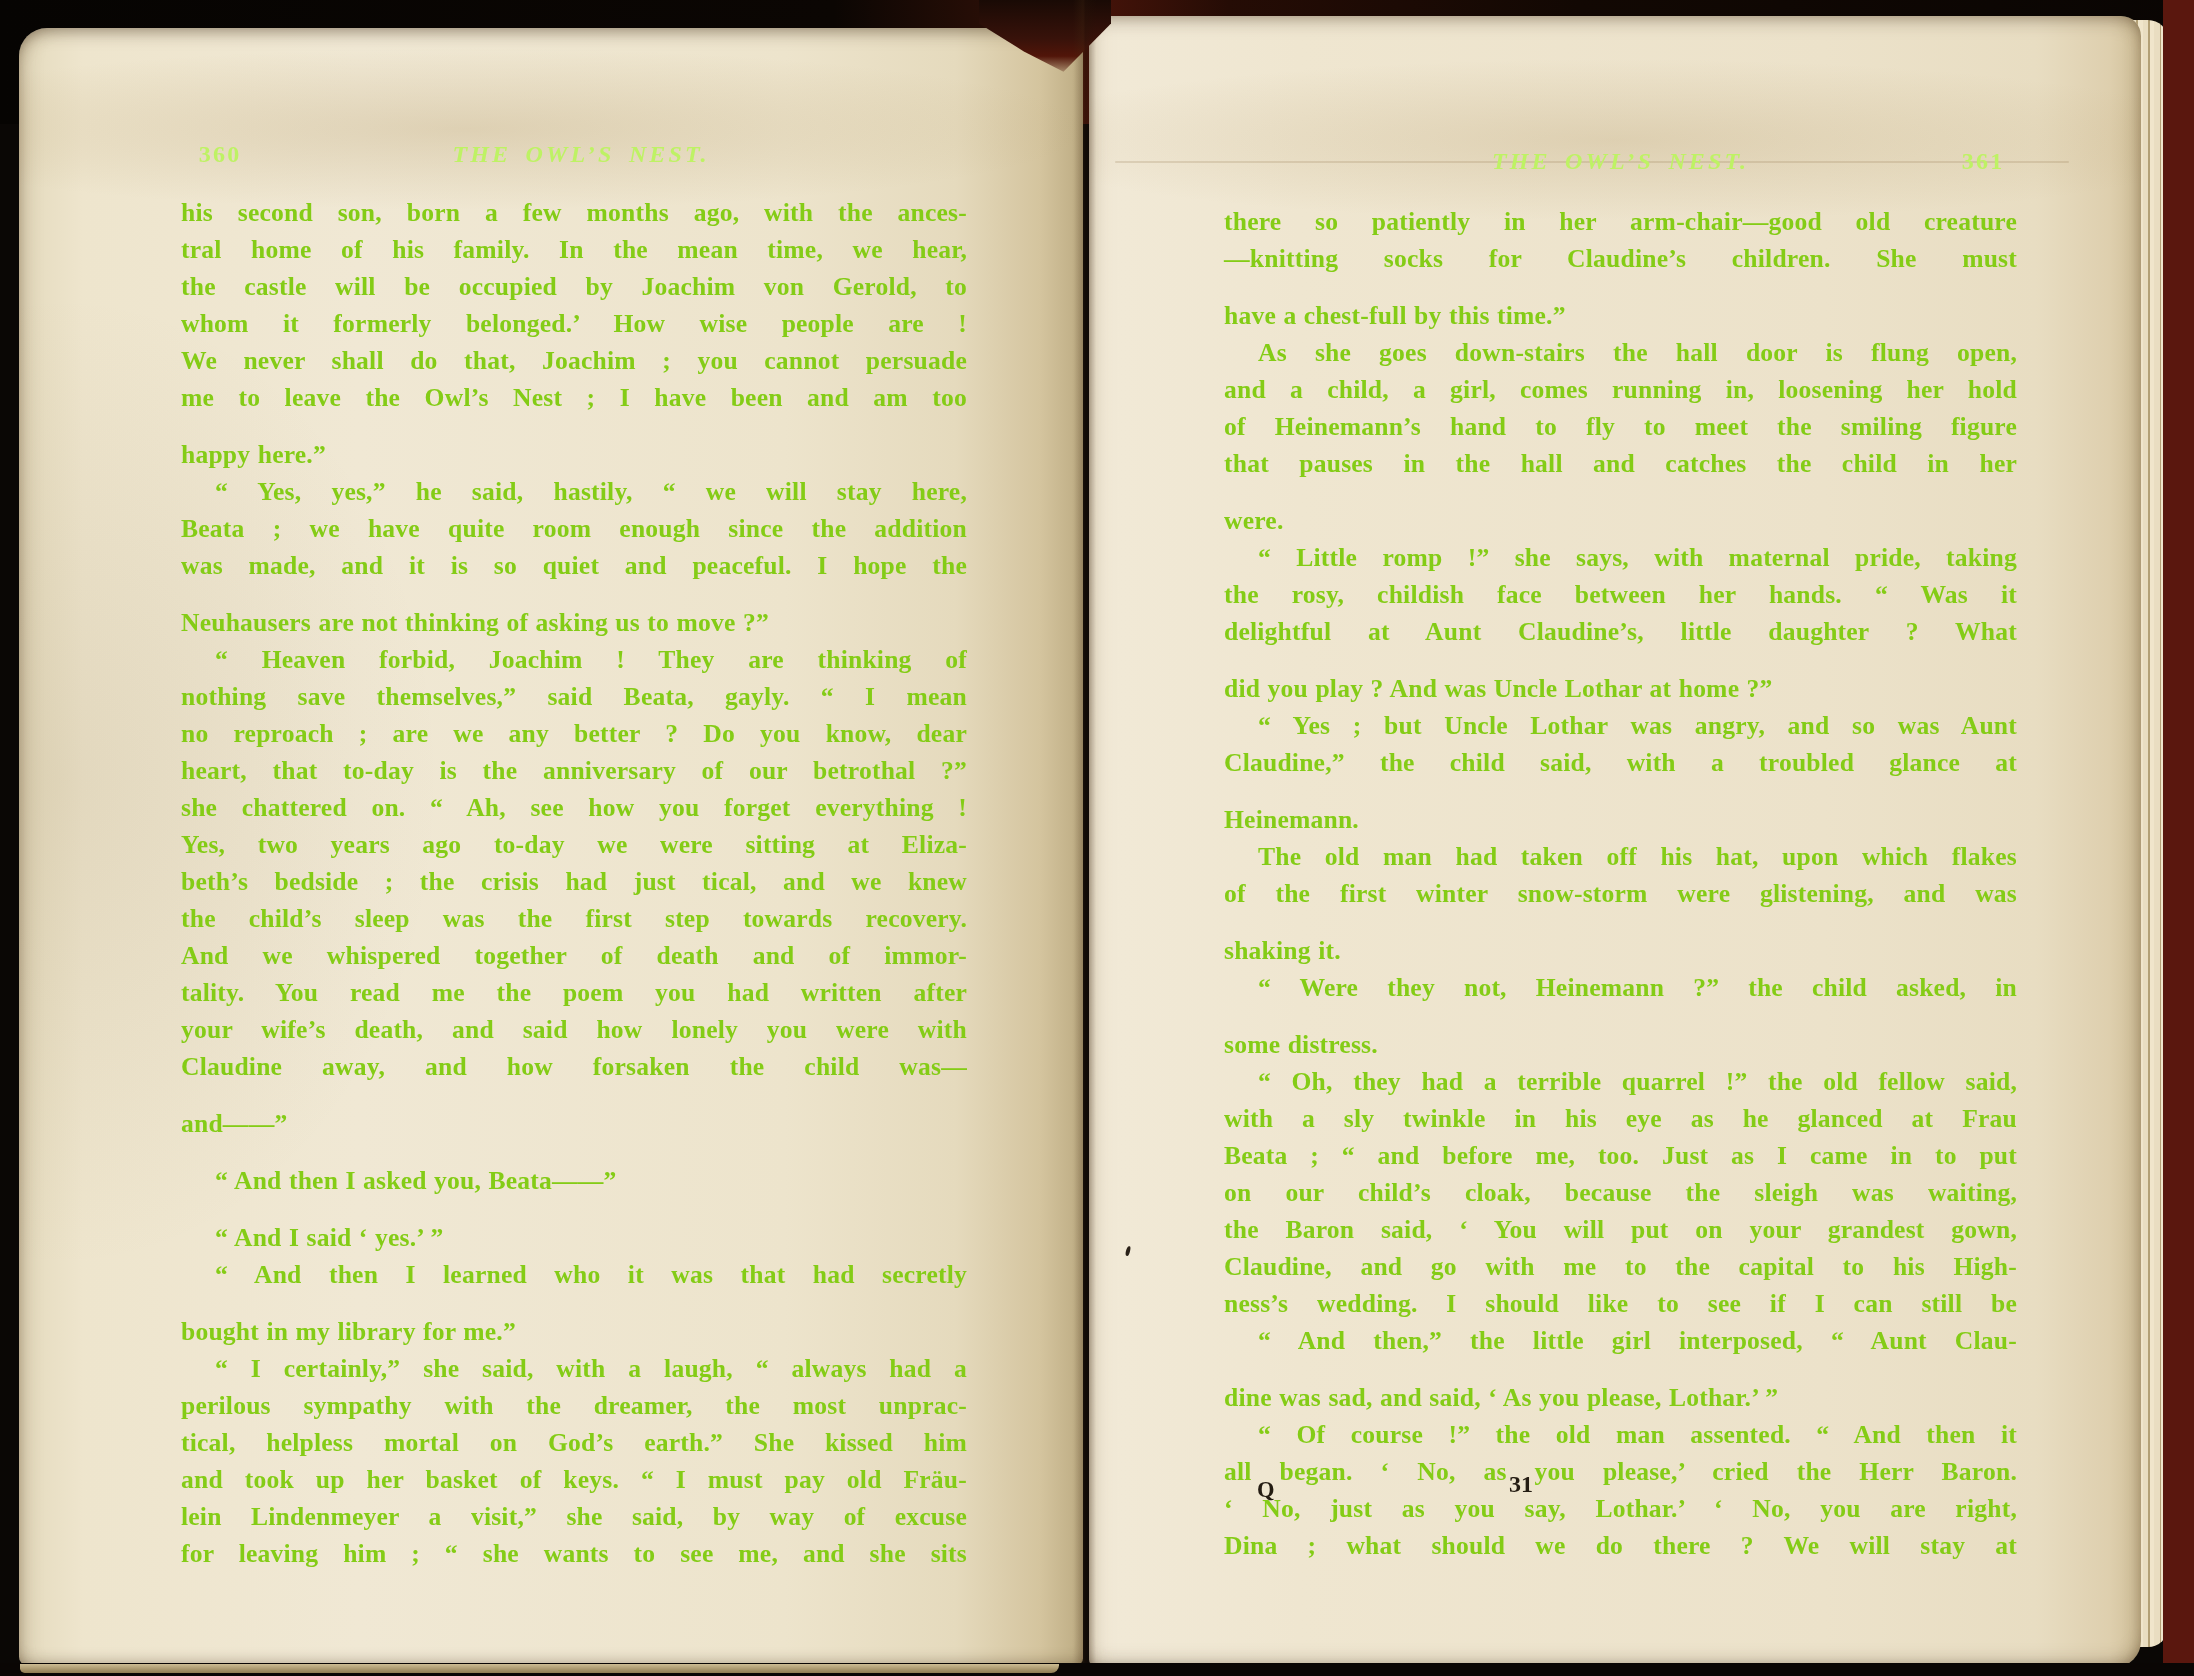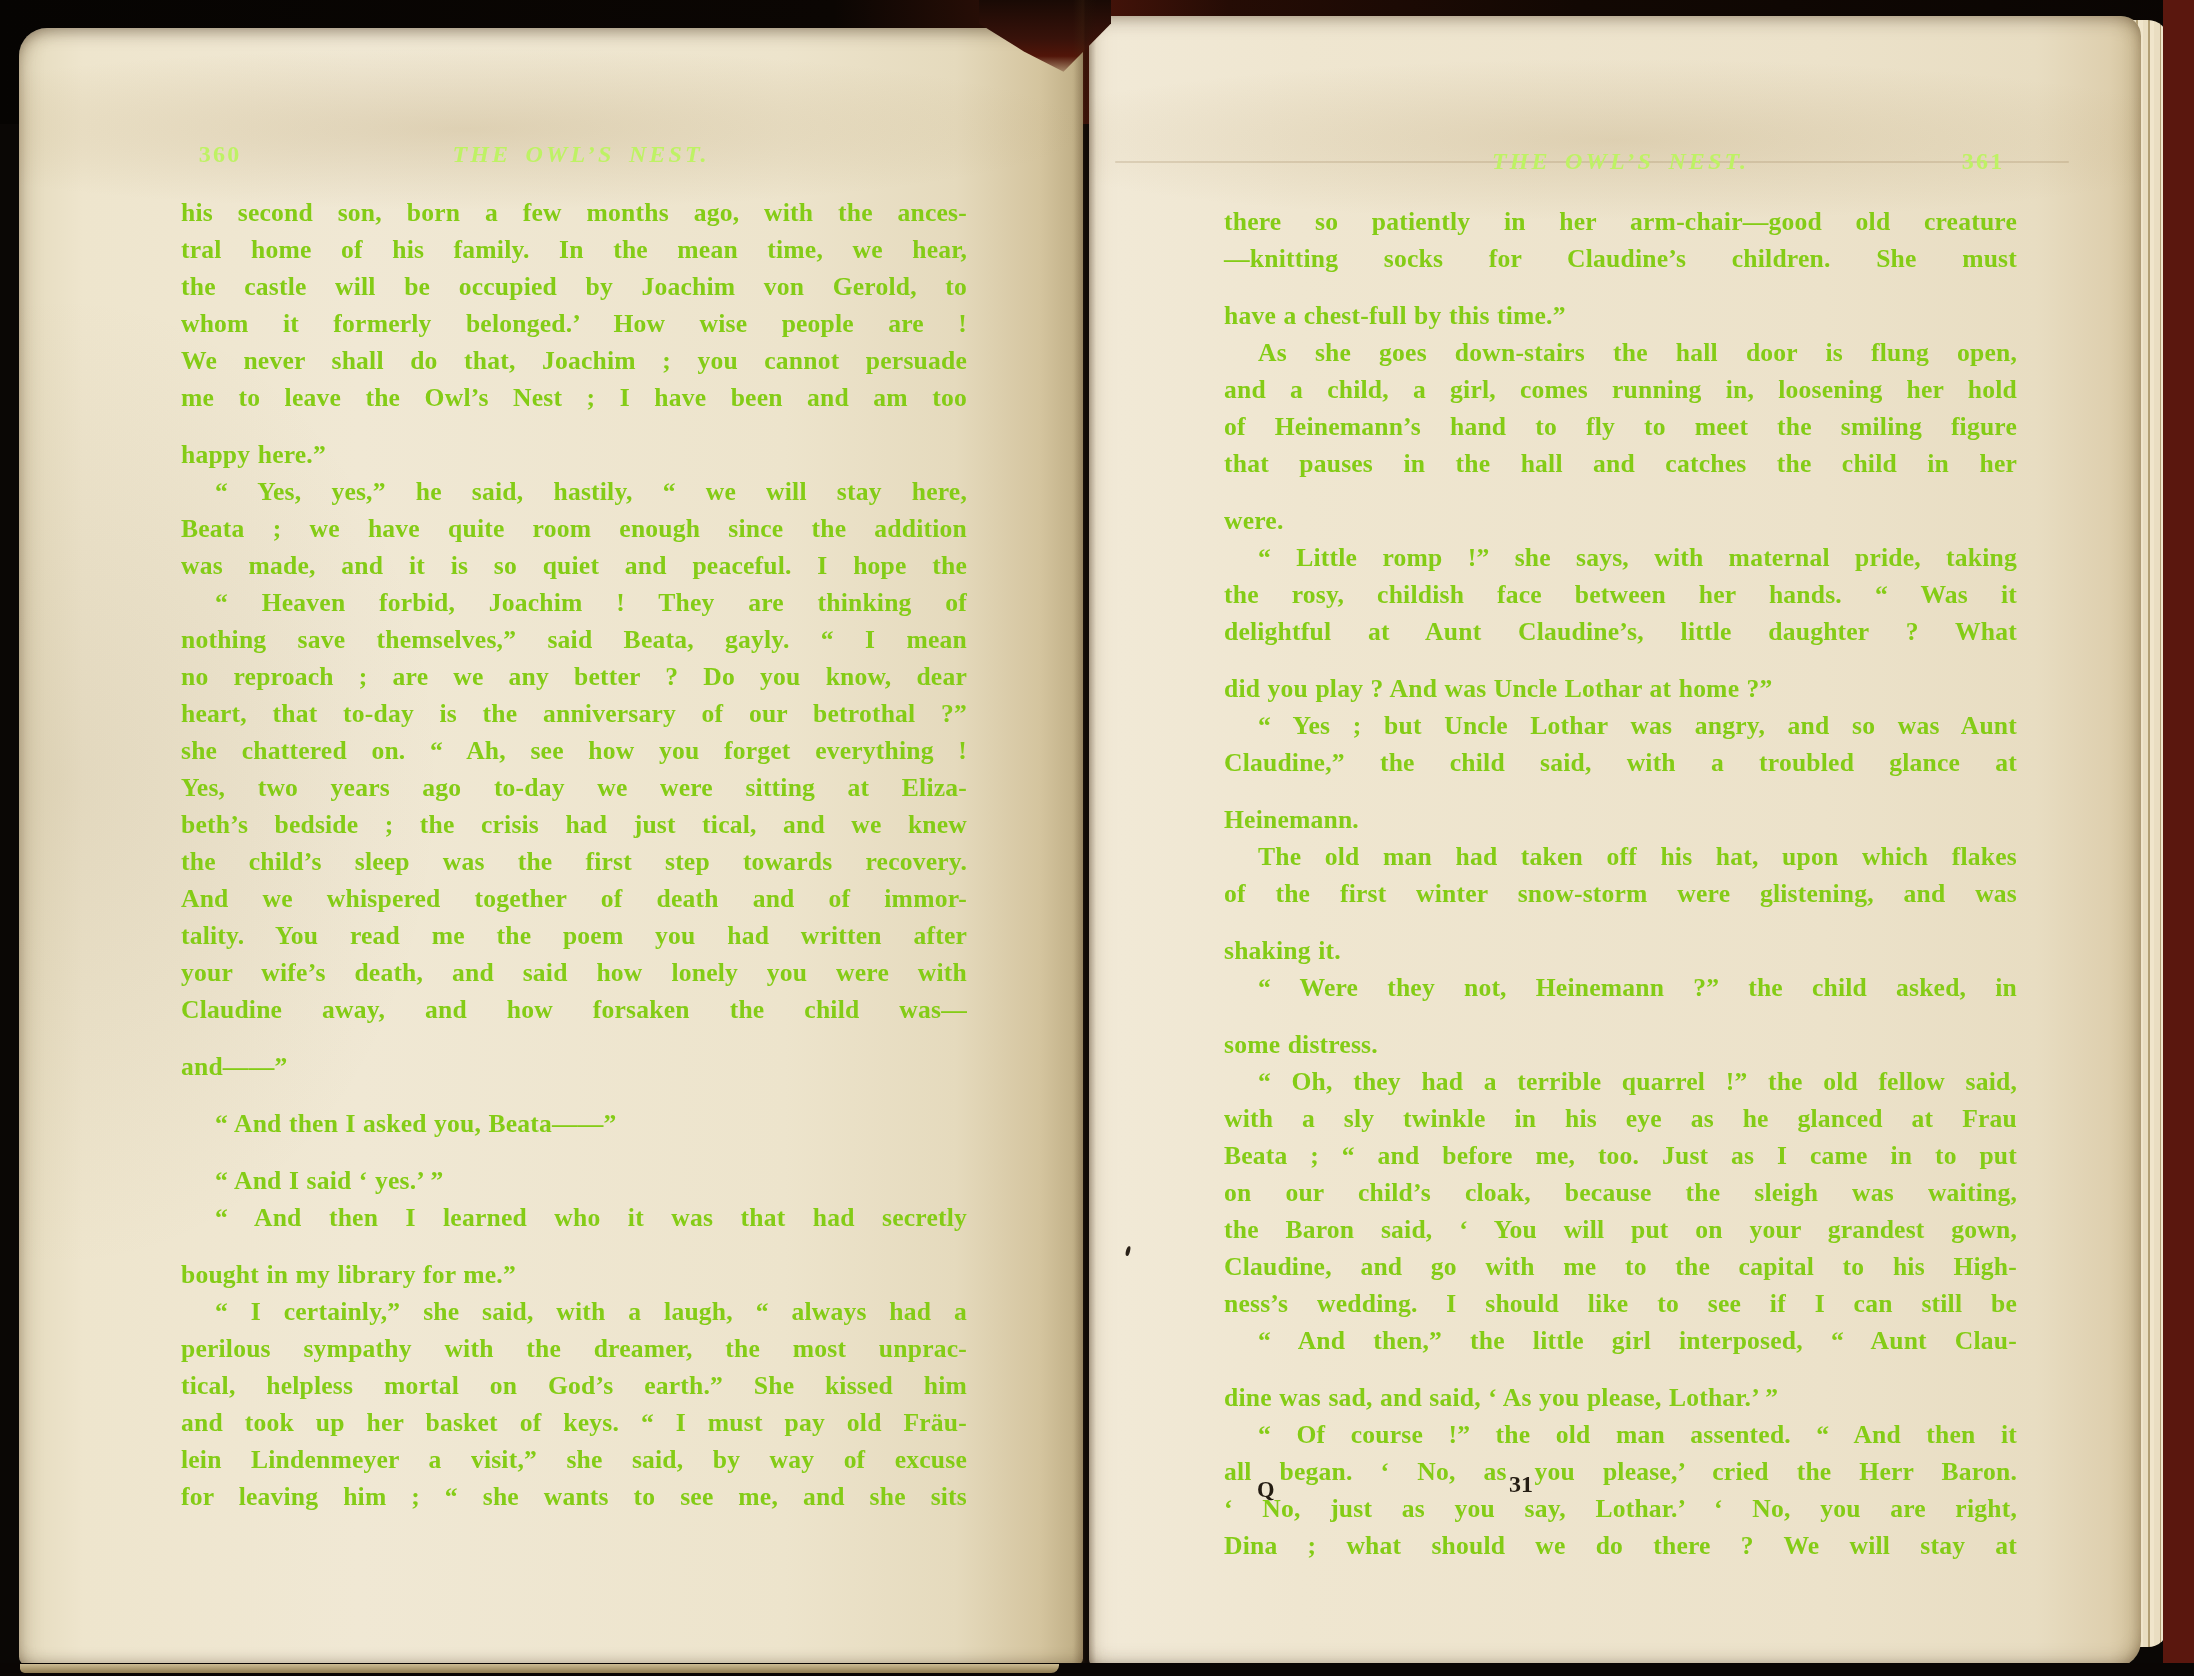--- a/index.html
+++ b/index.html
@@ -102,20 +102,21 @@
       <div class="line">his second son, born a few months ago, with the ances-</div>
       <div class="line">tral home of his family.  In the mean time, we hear,</div>
       <div class="line">the castle will be occupied by Joachim von Gerold, to</div>
       <div class="line">whom it formerly belonged.’  How wise people are !</div>
       <div class="line">We never shall do that, Joachim ; you cannot persuade</div>
       <div class="line">me to leave the Owl’s Nest ; I have been and am too</div>
       <div class="line end">happy here.”</div>
       <div class="line indent">“ Yes, yes,” he said, hastily, “ we will stay here,</div>
       <div class="line">Beata ; we have quite room enough since the addition</div>
       <div class="line">was made, and it is so quiet and peaceful.  I hope the</div>
+      <div class="line end">Neuhausers are not thinking of asking us to move ?”</div>
       <div class="line indent">“ Heaven forbid, Joachim !  They are thinking of</div>
       <div class="line">nothing save themselves,” said Beata, gayly.  “ I mean</div>
       <div class="line">no reproach ; are we any better ?  Do you know, dear</div>
       <div class="line">heart, that to-day is the anniversary of our betrothal ?”</div>
       <div class="line">she chattered on.  “ Ah, see how you forget everything !</div>
       <div class="line">Yes, two years ago to-day we were sitting at Eliza-</div>
       <div class="line">beth’s bedside ; the crisis had just tical, and we knew</div>
       <div class="line">the child’s sleep was the first step towards recovery.</div>
       <div class="line">And we whispered together of death and of immor-</div>
       <div class="line">tality.  You read me the poem you had written after</div>

